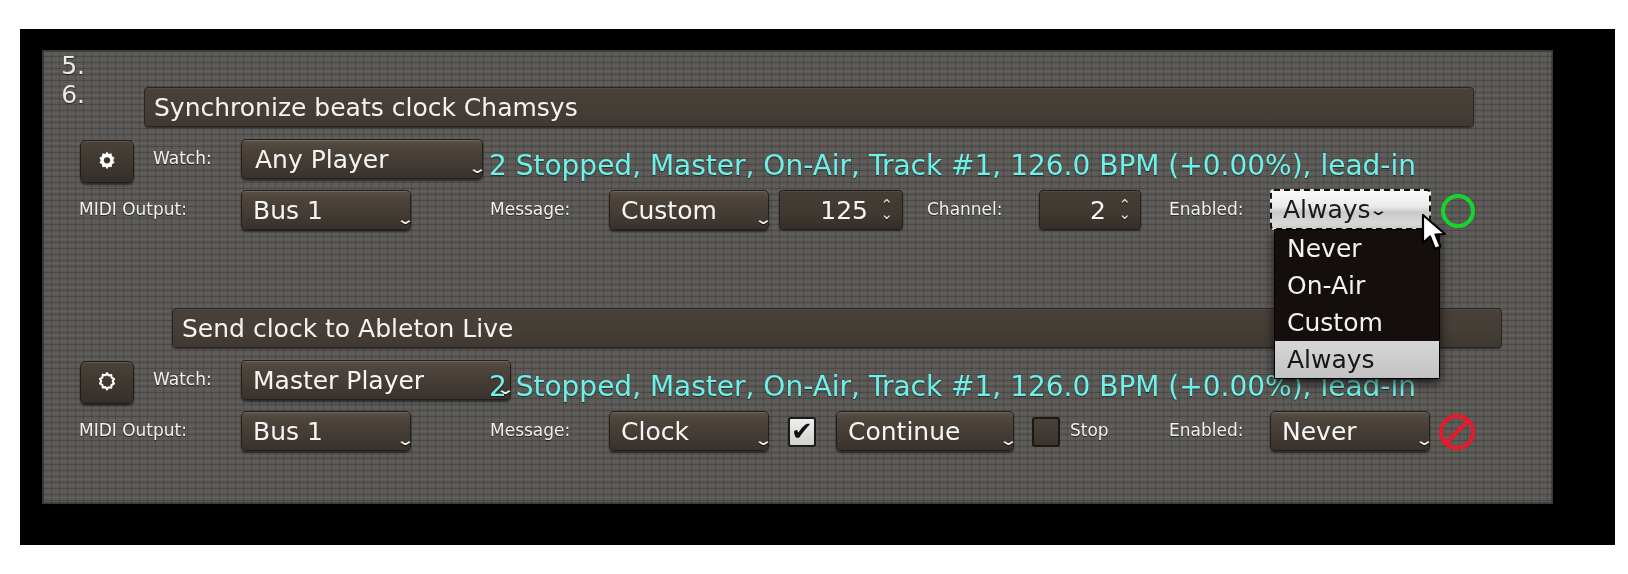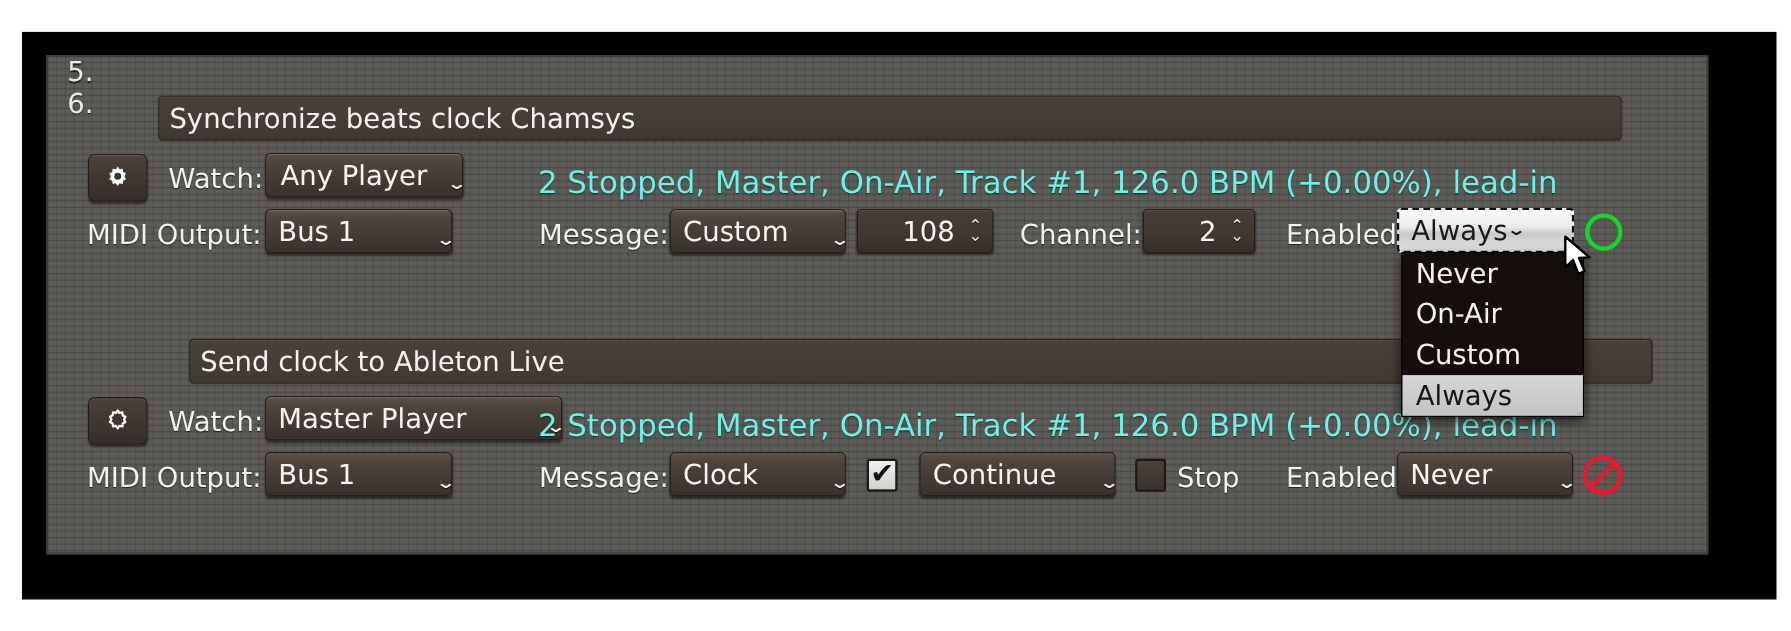--- a/index.html
+++ b/index.html
@@ -35,21 +35,21 @@
     background-size: 4px 6px, 8px 6px, 4px 6px;
     background-position: 0 0, 0 0, 0 3px;
     border: 1px solid #3a3936;
     box-shadow: inset 0 0 0 1px rgba(0,0,0,0.25);
     overflow: visible;
   }
 
   
   .lbl {
     color: #f2f1ef;
-    font-size: 25px;
+    font-size: 17px;
     line-height: 1;
     white-space: nowrap;
     text-shadow: 0 1px 1px rgba(0,0,0,0.65);
   }
   .num-lbl {
     color: #eceae7;
     font-size: 25px;
     text-align: right;
     white-space: nowrap;
     text-shadow: 0 1px 1px rgba(0,0,0,0.6);
@@ -258,21 +258,21 @@
 
     <div class="gearbtn" style="left:37px; top:89px;">
       <svg width="26" height="26" viewBox="0 0 24 24">
         <path fill="#ffffff" d="M12 2.2l1.5 2.3 2.7-.5.4 2.7 2.4 1.3-1.3 2.4 1.3 2.4-2.4 1.3-.4 2.7-2.7-.5L12 18.6l-1.5-2.3-2.7.5-.4-2.7-2.4-1.3 1.3-2.4L5 8l2.4-1.3.4-2.7 2.7.5z"></path>
         <circle cx="12" cy="10.4" r="2.9" fill="#3b332c"></circle>
       </svg>
     </div>
 
     <div class="lbl" style="position:absolute; left:110px; top:99px;">Watch:</div>
 
-    <div class="combo" style="left:198px; top:88px; width:180px;padding-left:13px;">
+    <div class="combo" style="left:198px; top:88px; width:242px;padding-left:13px;">
       <span>Any Player</span>
       <span class="caret">
           <span class="caret-glyph">⌄</span>
         </span>
     </div>
 
     <div class="status" style="left:446px; top:98px;">2 Stopped, Master, On-Air, Track #1, 126.0 BPM (+0.00%), lead-in</div>
 
     <div class="lbl" style="position:absolute; left:36px; top:150px;">MIDI Output:</div>
 
@@ -286,21 +286,21 @@
     <div class="lbl" style="position:absolute; left:447px; top:150px;">Message:</div>
 
     <div class="combo" style="left:566px; top:139px; width:160px;">
       <span>Custom</span>
       <span class="caret">
           <span class="caret-glyph">⌄</span>
         </span>
     </div>
 
     <div class="spinner" style="left:736px; top:139px; width:124px;">
-      <span>108</span>
+      <span>125</span>
       <span class="spin-arrows">
         <span>⌃</span>
           <span>⌄</span>
       </span>
     </div>
 
     <div class="lbl" style="position:absolute; left:884px; top:150px;">Channel:</div>
 
     <div class="spinner" style="left:996px; top:139px; width:102px;">
       <span>2</span>

